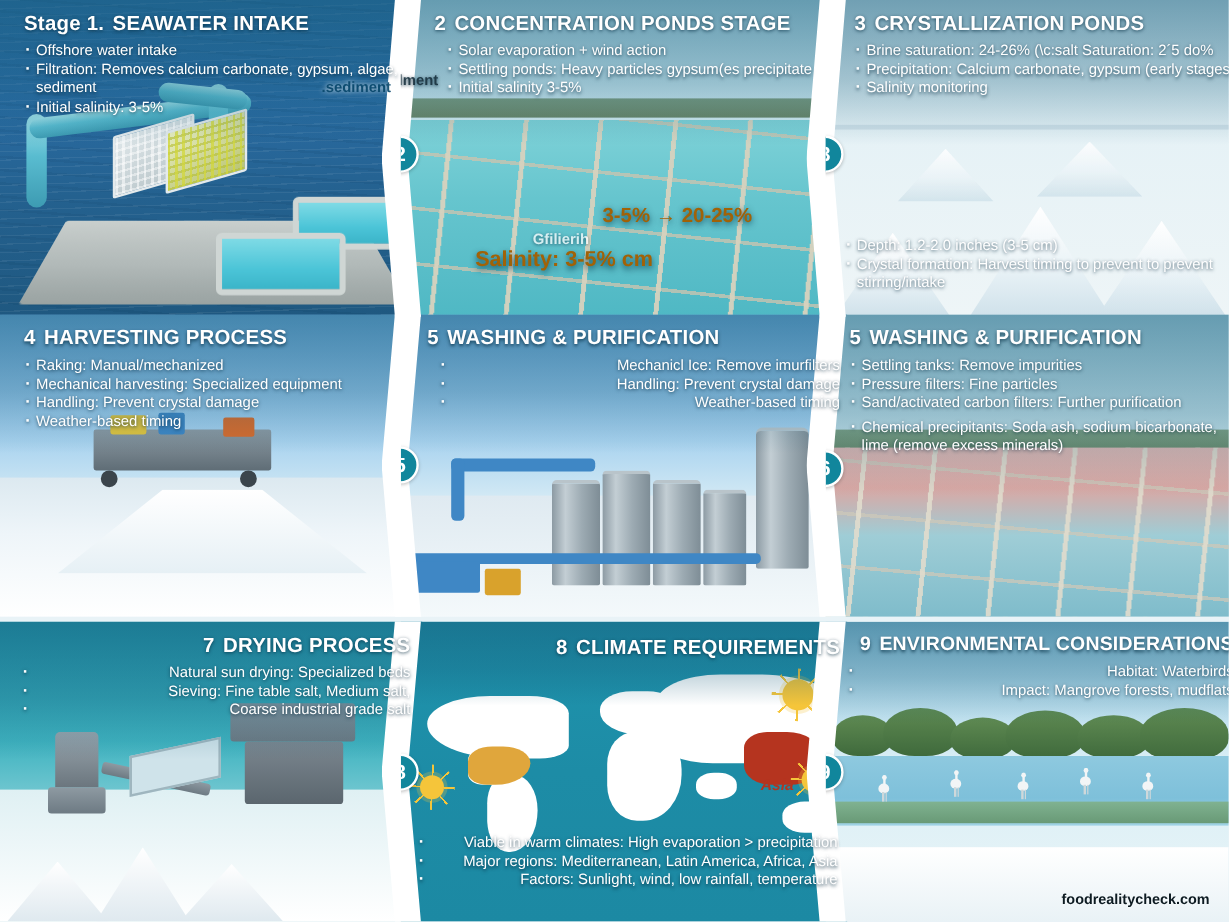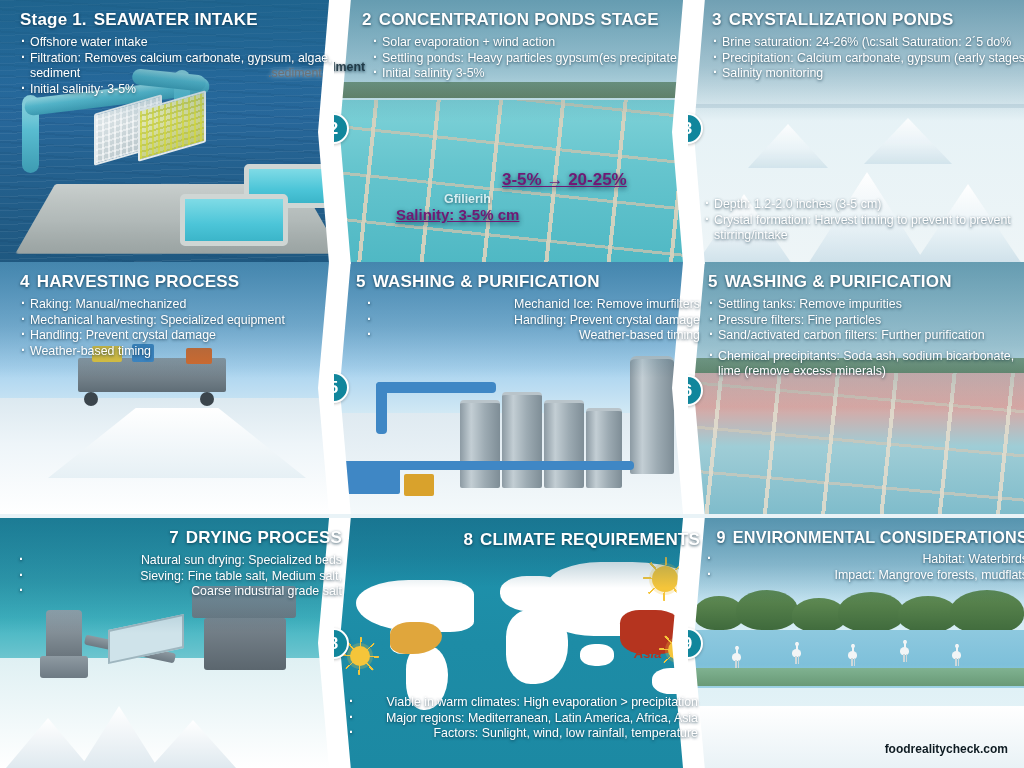--- a/index.html
+++ b/index.html
@@ -66,28 +66,28 @@
   .bullets li.nodot:before { content: ""; }
 
   
   .ghost {
     position: absolute; z-index: 8; color: #ffffff;
     font-size: 12.4px; font-weight: 600; white-space: nowrap;
     text-shadow: 0 1px 3px rgba(0,40,60,.85);
     opacity: .92;
   }
   .ghost.boxed {
-    color: #737373; background: rgba(255,255,255,.0);
-    font-weight: normal; text-shadow: 0 0 4px rgba(255,255,255,.9);
+    color: #0c4a6e; background: rgba(255,255,255,.0);
+    font-weight: bold; text-shadow: 0 0 4px rgba(255,255,255,.9);
   }
 
   
   .stat {
-    position: absolute; z-index: 8; color: #701a75; font-weight: bold;
-    text-shadow: 0 2px 5px rgba(0,50,70,.85); white-space: nowrap; text-decoration: underline;
+    position: absolute; z-index: 8; color: #a16207; font-weight: bold;
+    text-shadow: 0 2px 5px rgba(0,50,70,.85); white-space: nowrap;
   }
 
   
   .badge {
     position: absolute; z-index: 9; width: 31px; height: 31px;
     border-radius: 50%; background: #11869c; border: 2.5px solid #ffffff;
     color: #ffffff; font-size: 17px; font-weight: bold;
     display: flex; align-items: center; justify-content: center;
     box-shadow: 0 1px 3px rgba(0,0,0,.25);
   }
@@ -285,21 +285,21 @@
         </div>
         <ul class="bullets" style="margin-left:10px;">
           <li>Solar evaporation + wind action</li>
           <li>Settling ponds: Heavy particles gypsum(es precipitate</li>
           <li>Initial salinity  3-5%</li>
         </ul>
       </div>
       <div class="ghost" style="left:-6px; top:60px; color:#17303d;">dment</div>
       <div class="stat" style="left:168px; top:170px; font-size:17px;">3-5% → 20-25%</div>
       <div class="ghost" style="left:110px; top:192px; opacity:.75;">Gfilierih</div>
-      <div class="stat" style="left:62px; top:206px; font-size:15px;">Salinity: 3-5% cm</div>
+      <div class="stat" style="left:62px; top:206px; font-size:18px;">Salinity: 3-5% cm</div>
       <div class="badge" style="left:-16px; top:113px;">2</div>
     </div>
 
     <div class="panel panel-c">
       <div class="art salt-flat">
         <div style="position:absolute;left:0;right:0;top:104px;height:4px;background:#cfe0e8;"></div>
         <div class="saltpile" style="left:8px; width:96px; height:70px;"></div>
         <div class="saltpile" style="left:120px; width:118px; height:92px;"></div>
         <div class="saltpile" style="left:226px; width:108px; height:80px;"></div>
         <div class="saltpile" style="left:60px; bottom:96px; width:80px; height:44px; opacity:.85;"></div>

